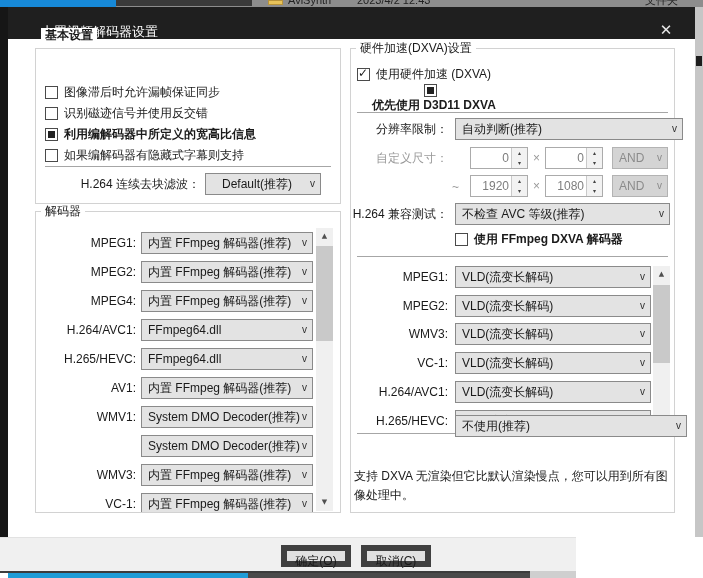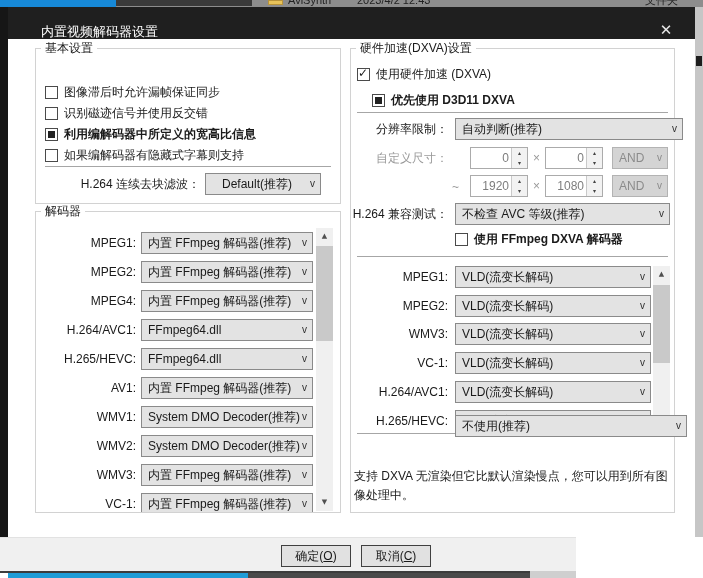--- a/index.html
+++ b/index.html
@@ -67,21 +67,21 @@
 
   
   .sbar{width:17px;background:#f0f0f0;}
   .sbtn{position:absolute;left:0;width:17px;height:17px;color:#505050;font-size:7px;text-align:center;
         line-height:17px;font-family:"DejaVu Sans",sans-serif;}
   .sbtn.up{top:0;}.sbtn.up::after{content:"\25B2";}
   .sbtn.down{bottom:0;}.sbtn.down::after{content:"\25BC";}
   .sthumb{position:absolute;left:0;width:17px;background:#c9c9c9;}
 
   
-  .btn{width:70px;height:22px;background:#e1e1e1;border:1px solid #404040;text-align:center;
+  .btn{width:70px;height:22px;background:#e1e1e1;border:6px solid #404040;text-align:center;
        line-height:20px;white-space:nowrap;}
   .btn u{text-decoration:underline;}
 
   .note{line-height:19px;}
 </style>
 </head>
 <body>
 
 <div id="stage">
 
@@ -103,21 +103,21 @@
   <div class="abs bg-bottom-dark"></div>
   <div class="abs bg-bottom-gray"></div>
 
   <div class="abs dialog-title">
     <div class="abs dialog-title-text">内置视频解码器设置</div>
     <div class="abs close-btn">✕</div>
   </div>
   <div class="abs dialog-body"></div>
 
   <div class="abs groupbox" style="left:35px;top:48px;width:306px;height:156px;"></div>
-  <div class="grouplabel" style="left:41px;top:41px;">基本设置</div>
+  <div class="grouplabel" style="left:41px;top:28px;font-weight:bold;">基本设置</div>
 
   <div class="abs cbrow" style="left:45px;top:84px;">
     <span class="cb"></span>
     <span>图像滞后时允许漏帧保证同步</span>
   </div>
   <div class="abs cbrow" style="left:45px;top:105px;">
     <span class="cb"></span>
     <span>识别磁迹信号并使用反交错</span>
   </div>
   <div class="abs cbrow bold" style="left:45px;top:126px;">
@@ -152,21 +152,20 @@
 
     <div class="abs rowlabel" style="left:5px;top:136px;width:95px;">H.265/HEVC:</div>
     <div class="abs combo" style="left:105px;top:136px;width:172px;"><span>FFmpeg64.dll</span><span class="chev"></span></div>
 
     <div class="abs rowlabel" style="left:5px;top:165px;width:95px;">AV1:</div>
     <div class="abs combo" style="left:105px;top:165px;width:172px;"><span>内置 FFmpeg 解码器(推荐)</span><span class="chev"></span></div>
 
     <div class="abs rowlabel" style="left:5px;top:194px;width:95px;">WMV1:</div>
     <div class="abs combo" style="left:105px;top:194px;width:172px;"><span>System DMO Decoder(推荐)</span><span class="chev"></span></div>
 
-    <div class="abs rowlabel" style="left:5px;top:223px;width:95px;">WMV2:</div>
     <div class="abs combo" style="left:105px;top:223px;width:172px;"><span>System DMO Decoder(推荐)</span><span class="chev"></span></div>
 
     <div class="abs rowlabel" style="left:5px;top:252px;width:95px;">WMV3:</div>
     <div class="abs combo" style="left:105px;top:252px;width:172px;"><span>内置 FFmpeg 解码器(推荐)</span><span class="chev"></span></div>
 
     <div class="abs rowlabel" style="left:5px;top:281px;width:95px;">VC-1:</div>
     <div class="abs combo" style="left:105px;top:281px;width:172px;"><span>内置 FFmpeg 解码器(推荐)</span><span class="chev"></span></div>
 
     <div class="abs sbar" style="left:280px;top:16px;height:283px;">
       <div class="sbtn up"></div>
@@ -176,21 +175,21 @@
   </div>
   <div class="grouplabel" style="left:41px;top:204px;">解码器</div>
 
   <div class="abs groupbox" style="left:350px;top:48px;width:325px;height:465px;"></div>
   <div class="grouplabel" style="left:356px;top:41px;">硬件加速(DXVA)设置</div>
 
   <div class="abs cbrow" style="left:357px;top:66px;">
     <span class="cb checked"></span>
     <span>使用硬件加速 (DXVA)</span>
   </div>
-  <div class="abs cbrow bold" style="left:372px;top:92px;">
+  <div class="abs cbrow bold" style="left:372px;top:84px;flex-direction:column;">
     <span class="cb filled"></span>
     <span>优先使用 D3D11 DXVA</span>
   </div>
 
   <div class="abs sep" style="left:357px;top:112px;width:311px;"></div>
 
   <div class="abs rowlabel" style="left:350px;top:118px;width:98px;">分辨率限制：</div>
   <div class="abs combo" style="left:455px;top:118px;width:228px;">
     <span>自动判断(推荐)</span>
     <span class="chev"></span>

